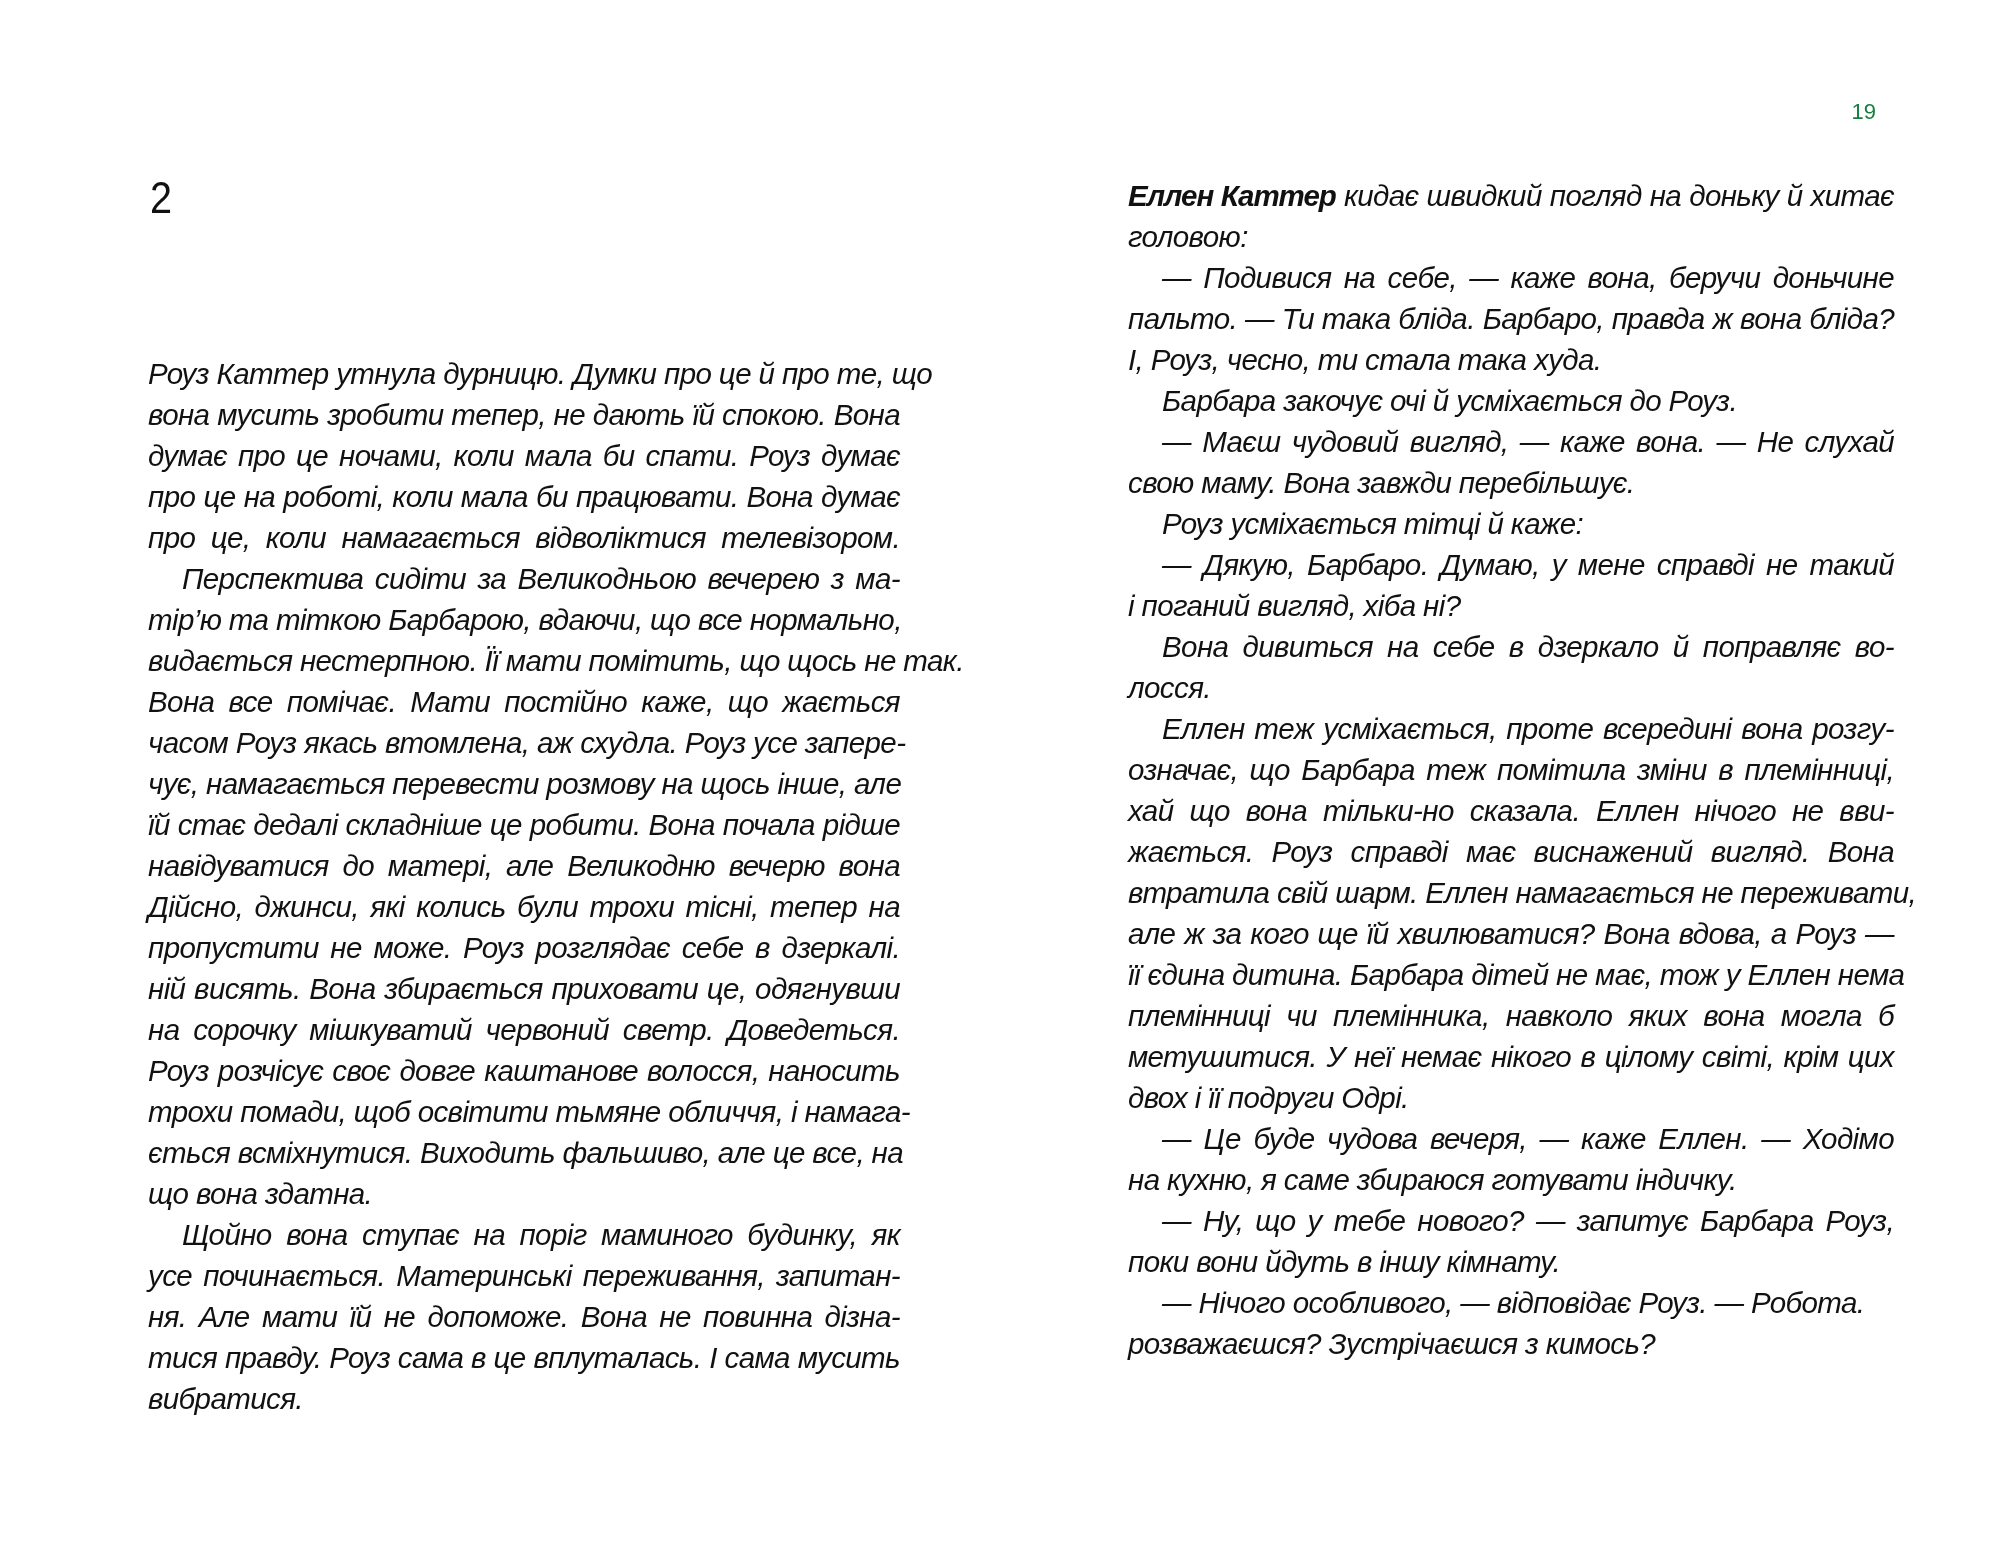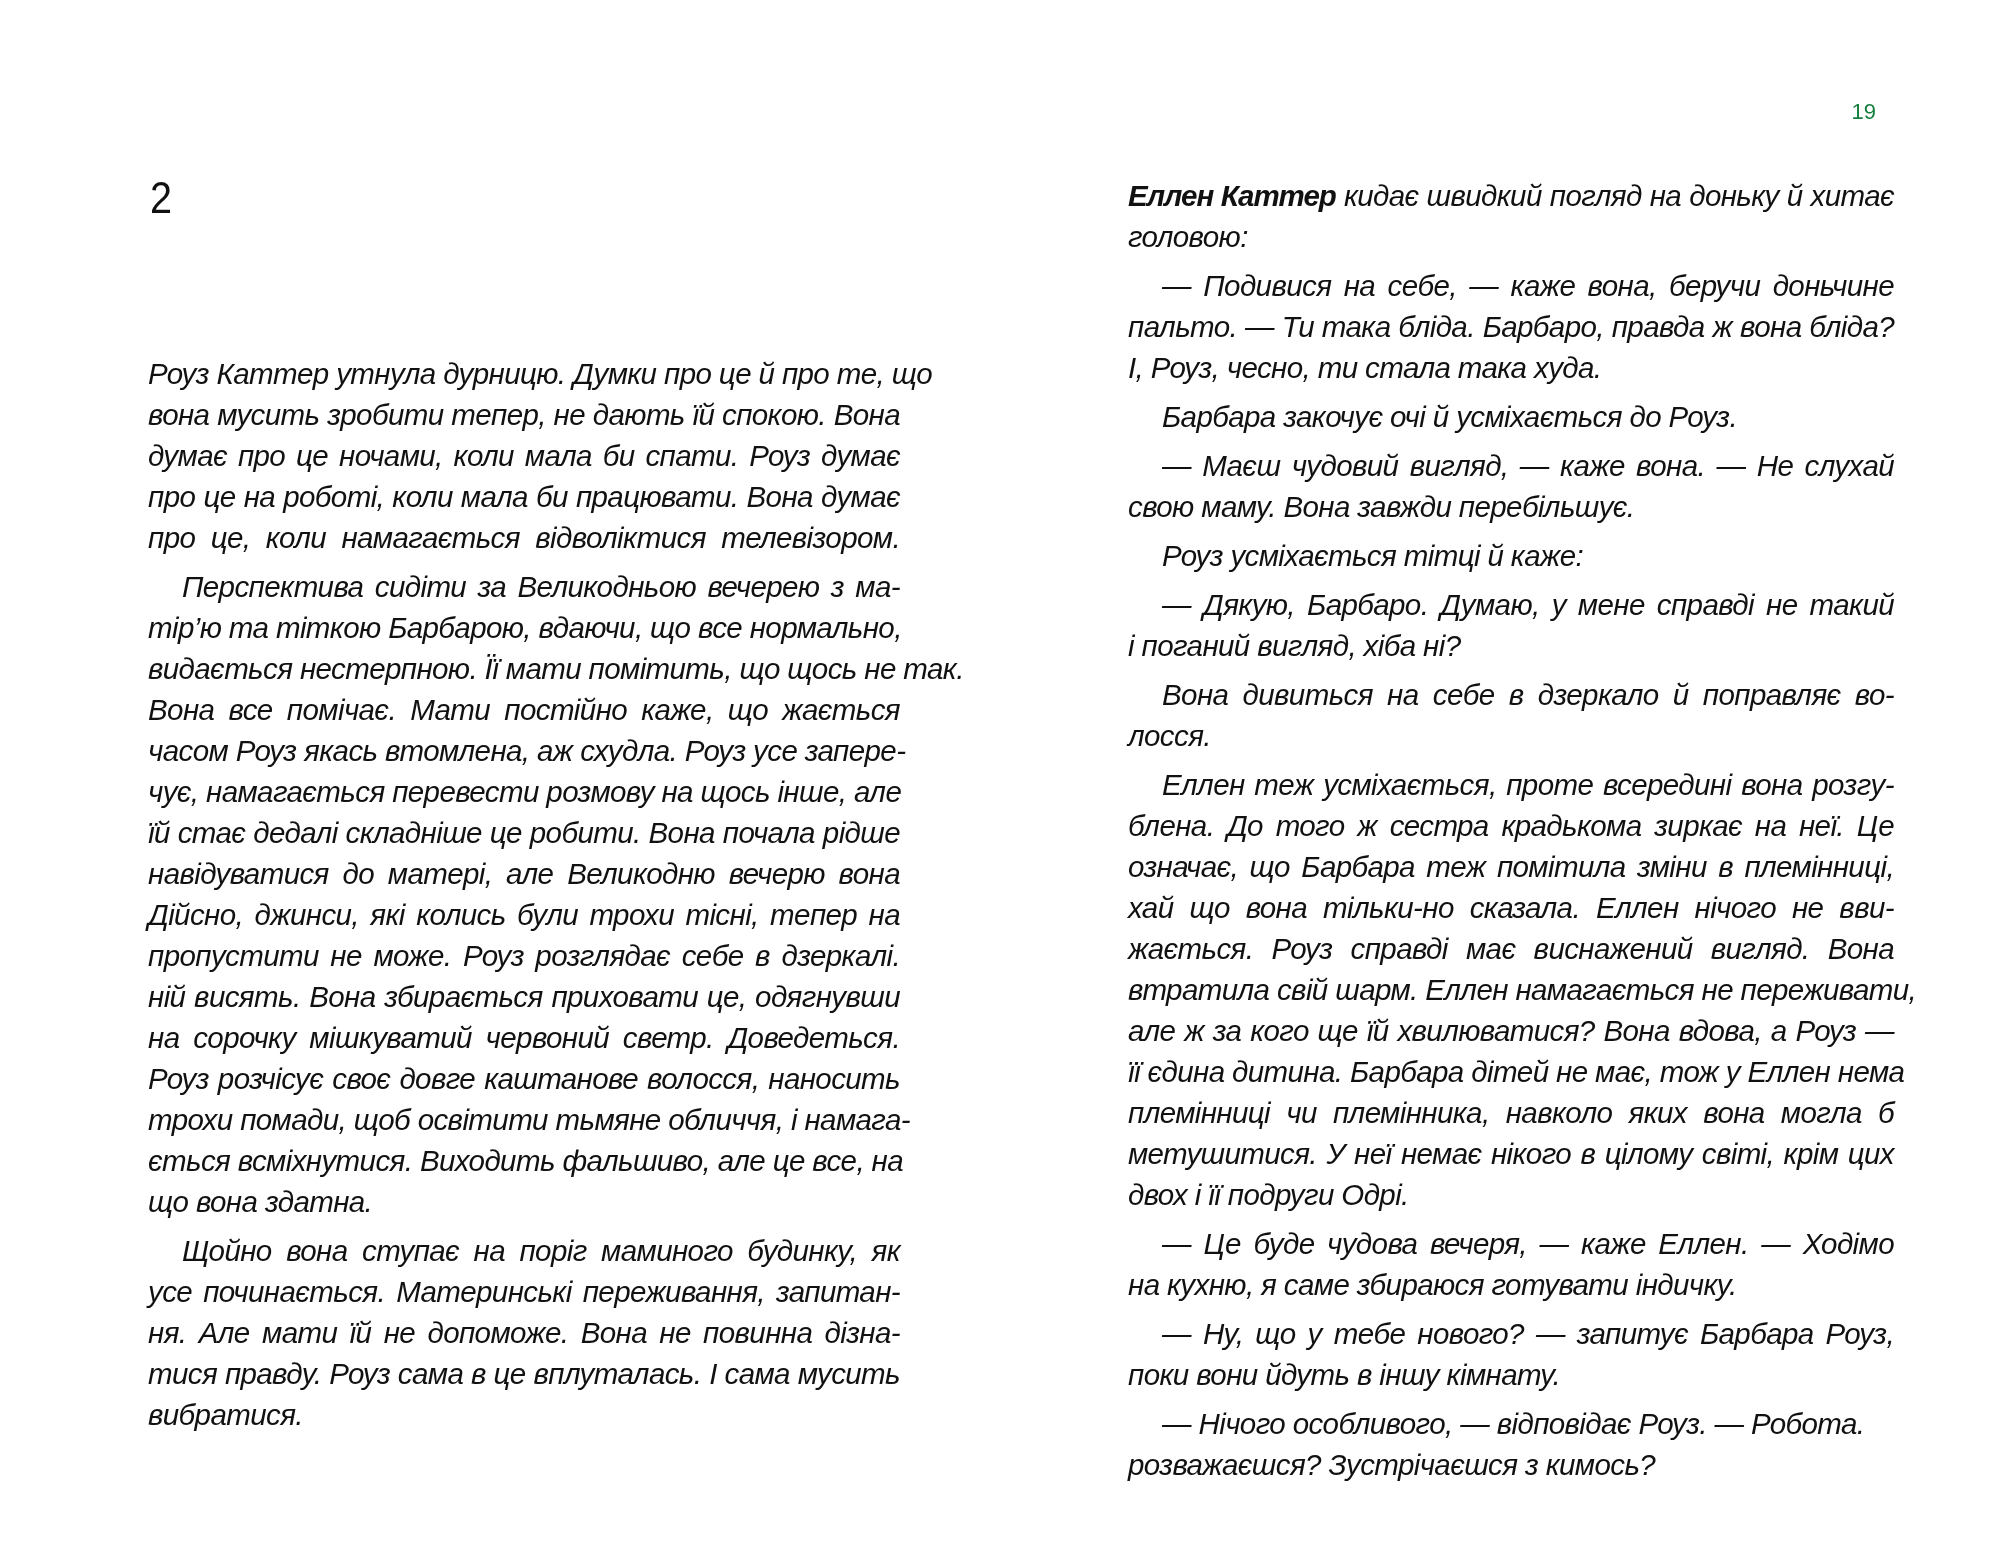--- a/index.html
+++ b/index.html
@@ -57,21 +57,20 @@
     text-align: justify;
     text-align-last: justify;
     height: 41px;
     font-style: italic;
   }
   .text-block .line.last {
     text-align-last: left;
   }
   .text-block .line.indent {
     padding-left: 34px;
-    margin-top: 8px;
   }
   .left-text {
     left: 148px;
     top: 353px;
     width: 752px;
   }
   .right-text {
     left: 128px;
     top: 175px;
     width: 766px;
@@ -123,21 +122,20 @@
       <span class="line last">І, Роуз, чесно, ти стала така худа.</span>
       <span class="line indent last">Барбара закочує очі й усміхається до Роуз.</span>
       <span class="line indent">— Маєш чудовий вигляд, — каже вона. — Не слухай</span>
       <span class="line last">свою маму. Вона завжди перебільшує.</span>
       <span class="line indent last">Роуз усміхається тітці й каже:</span>
       <span class="line indent">— Дякую, Барбаро. Думаю, у мене справді не такий</span>
       <span class="line last">і поганий вигляд, хіба ні?</span>
       <span class="line indent">Вона дивиться на себе в дзеркало й поправляє во-</span>
       <span class="line last">лосся.</span>
       <span class="line indent">Еллен теж усміхається, проте всередині вона розгу-</span>
-      <span class="line">блена. До того ж сестра крадькома зиркає на неї. Це</span>
       <span class="line">означає, що Барбара теж помітила зміни в племінниці,</span>
       <span class="line">хай що вона тільки-но сказала. Еллен нічого не вви-</span>
       <span class="line">жається. Роуз справді має виснажений вигляд. Вона</span>
       <span class="line">втратила свій шарм. Еллен намагається не переживати,</span>
       <span class="line">але ж за кого ще їй хвилюватися? Вона вдова, а Роуз —</span>
       <span class="line">її єдина дитина. Барбара дітей не має, тож у Еллен нема</span>
       <span class="line">племінниці чи племінника, навколо яких вона могла б</span>
       <span class="line">метушитися. У неї немає нікого в цілому світі, крім цих</span>
       <span class="line last">двох і її подруги Одрі.</span>
       <span class="line indent">— Це буде чудова вечеря, — каже Еллен. — Ходімо</span>

